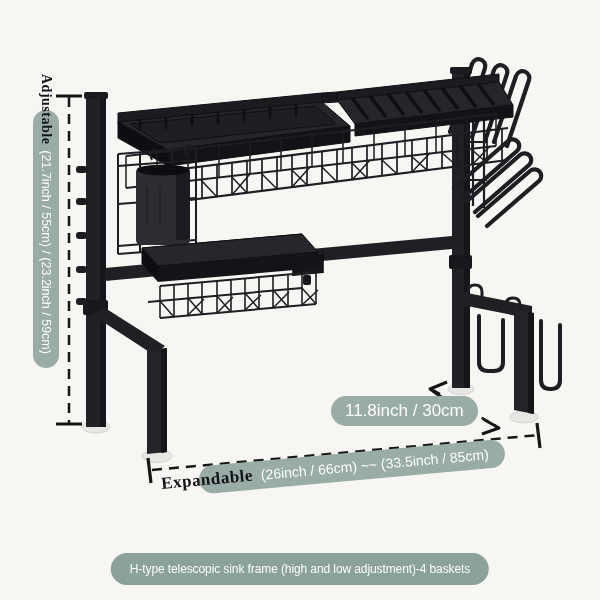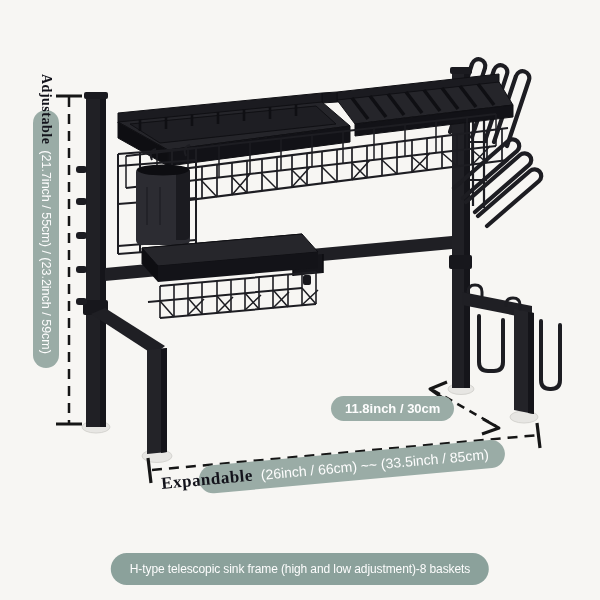--- a/index.html
+++ b/index.html
@@ -23,21 +23,21 @@
   }
   .height-label .keyword{font-size:14px;letter-spacing:.5px;}
   .height-label .badge{font-size:12.5px;padding:6px 14px 6px 40px;margin-left:-34px;}
   .width-label{
     position:absolute;left:160px;top:470px;transform-origin:0 0;transform:rotate(-5.2deg);
     display:flex;align-items:center;
   }
   .width-label .keyword{font-size:17px;letter-spacing:.5px;}
   .width-label .badge{font-size:14px;padding:6px 16px 6px 62px;margin-left:-54px;}
   .depth-badge{
-    position:absolute;left:331px;top:396px;font-size:13px;padding:5px 14px;font-weight:bold;
+    position:absolute;left:331px;top:396px;font-size:17px;padding:5px 14px;
   }
   .caption-badge{
     position:absolute;left:50%;top:553px;transform:translateX(-50%);
     background:#8ba19b;font-size:12px;padding:9px 19px;letter-spacing:-.1px;
   }
 </style>
 </head>
 <body>
 
 <div class="stage">
@@ -195,15 +195,15 @@
     <span class="badge">(21.7inch / 55cm) / (23.2inch / 59cm)</span>
   </div>
 
   <div class="badge depth-badge">11.8inch / 30cm</div>
 
   <div class="width-label">
     <span class="keyword">Expandable</span>
     <span class="badge">(26inch / 66cm) ~~ (33.5inch / 85cm)</span>
   </div>
 
-  <div class="badge caption-badge">H-type telescopic sink frame (high and low adjustment)-8 baskets</div>
+  <div class="badge caption-badge">H-type telescopic sink frame (high and low adjustment)-4 baskets</div>
 
 </div>
 
 </body></html>

